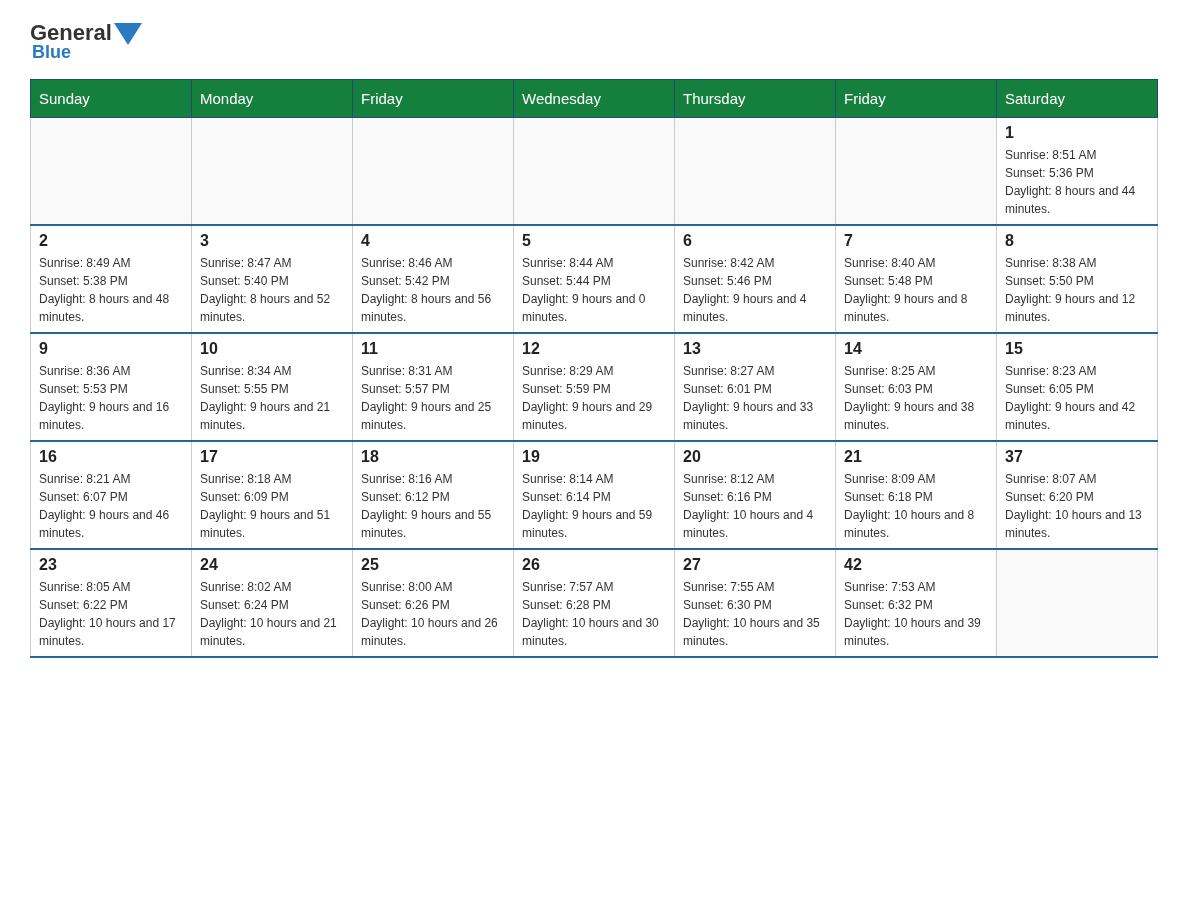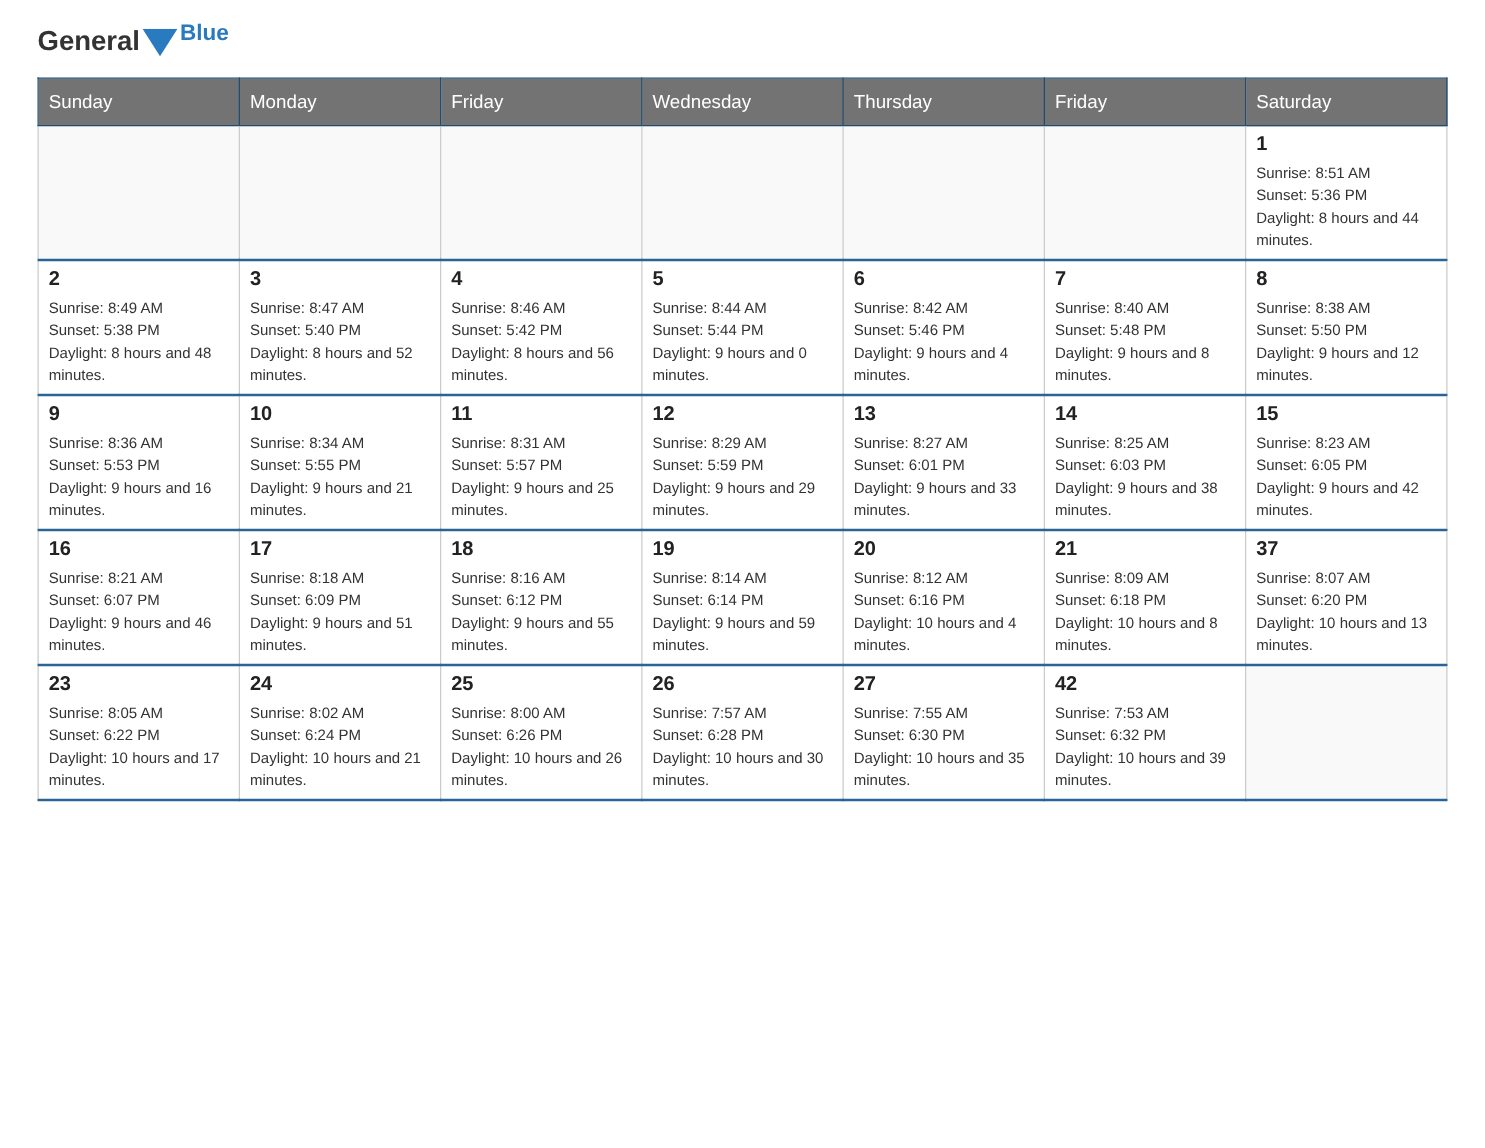--- a/index.html
+++ b/index.html
@@ -41,21 +41,21 @@
     }
     .location {
       font-size: 20px;
       color: #444;
     }
     .calendar {
       width: 100%;
       border-collapse: collapse;
     }
     .calendar thead th {
-      background-color: #737373;
+      background-color: #15803d;
       color: #fff;
       padding: 10px 8px;
       font-size: 15px;
       font-weight: normal;
       text-align: left;
       border: 1px solid #1e4d72;
     }
     .calendar tbody td {
       vertical-align: top;
       padding: 6px 8px;
@@ -82,21 +82,21 @@
     }
     .empty-cell {
       background: #f9f9f9;
     }
   </style>
 </head>
 <body>
 
 <div class="header">
   <div class="logo">
-    <div style="display:flex; flex-direction:row; align-items:flex-start;text-align:right;">
+    <div style="display:flex; flex-direction:column; align-items:flex-start;text-align:right;">
       <div style="display:flex; align-items:center;">
         <span class="logo-text-general">General</span>
         <svg width="28" height="22" viewBox="0 0 28 22" style="margin-left:2px; margin-top:2px;">
           <polygon points="0,0 28,0 14,22" fill="#2a7abf"></polygon>
         </svg>
       </div>
       <span class="logo-text-blue" style="margin-top:-4px; margin-left:2px;">Blue</span>
     </div>
   </div>
   <div class="title-area">

